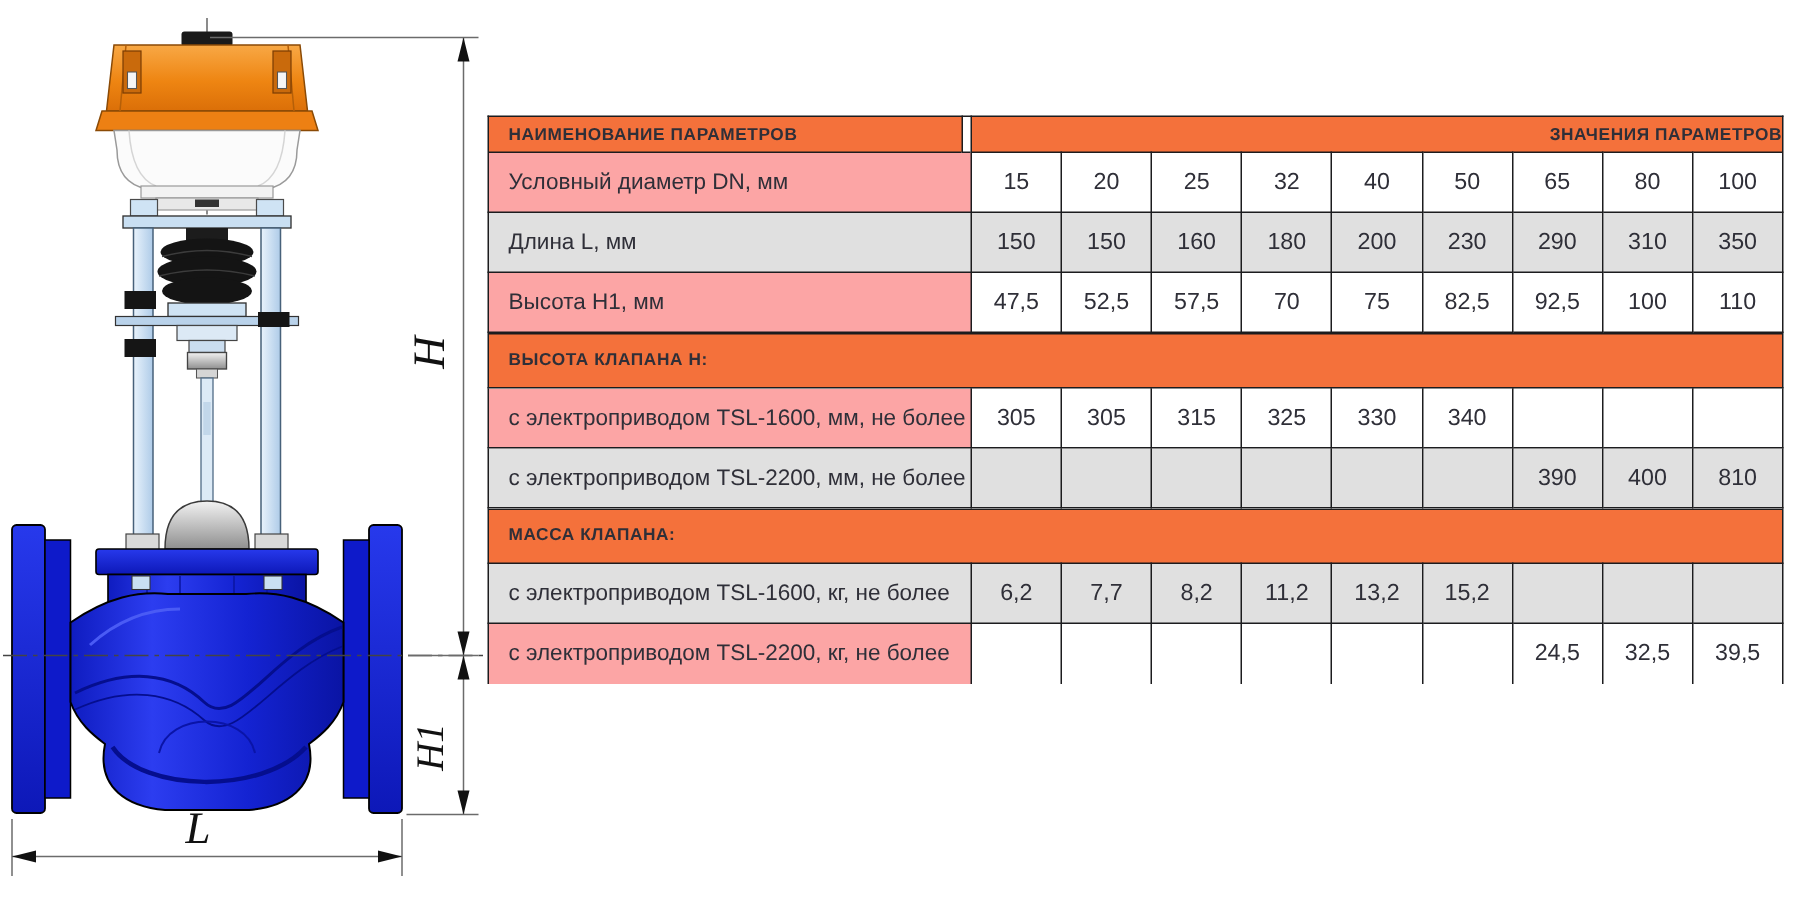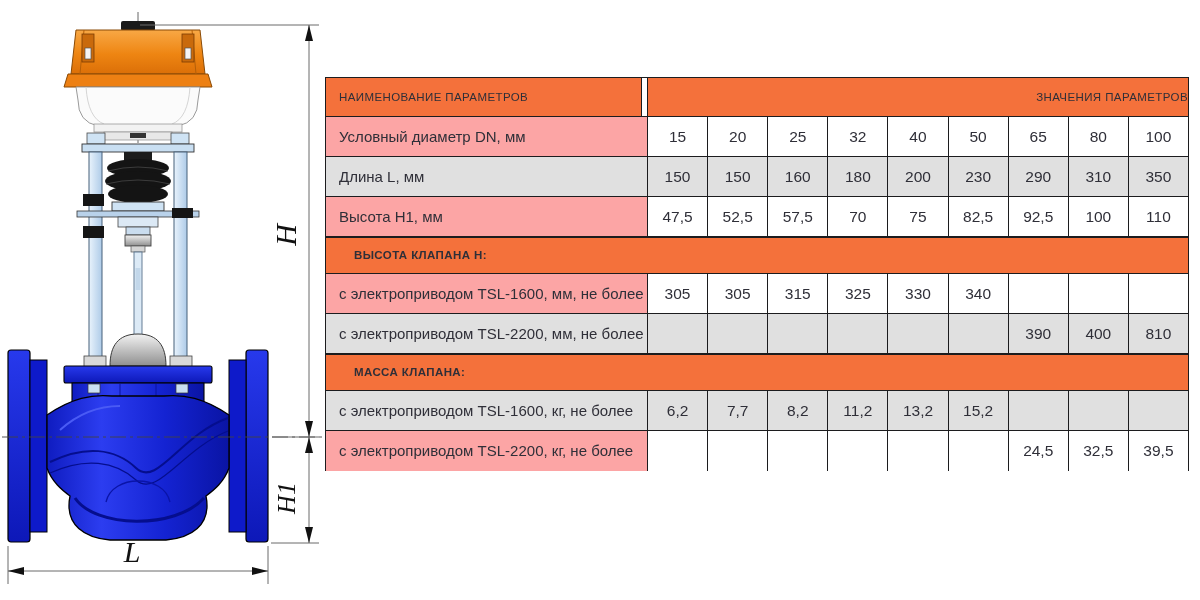--- a/index.html
+++ b/index.html
@@ -21,36 +21,36 @@
     position:absolute;left:325px;top:77px;width:864px;
     border-collapse:collapse;table-layout:fixed;
   }
   table.param-table td{
     border:1px solid var(--border);
     color:var(--txt);
     vertical-align:middle;
     overflow:hidden;white-space:nowrap;
   }
   td.hdr{
-    background:var(--accent);color:#ffffff;font-weight:normal;
-    font-size:11.5px;letter-spacing:.4px;height:39px;
+    background:var(--accent);color:#ffffff;font-weight:bold;
+    font-size:11.5px;letter-spacing:.4px;height:24px;
   }
   td.hdr-label{padding-left:13px;text-align:left;}
   td.hdr-gap{background:#ffffff;}
   td.hdr-vals{text-align:right;}
   td.lbl{
     font-size:15px;padding-left:13px;height:40px;background:#fca5a5;text-align:left;
   }
   td.val{
     font-size:15.5px;text-align:center;background:#ffffff;height:40px;
   }
   tr.shade td.lbl, tr.shade td.val{background:var(--row-gray);margin-left:28px;}
   td.section{
     background:var(--accent);color:#ffffff;font-weight:bold;
-    font-size:11.5px;letter-spacing:.4px;height:37px;padding-left:28px;
+    font-size:11.5px;letter-spacing:.4px;height:37px;padding-left:13px;
     border-top:6px solid #ffffff;
     box-shadow:inset 0 1px 0 var(--border);
   }
   table.param-table tr:last-child td{border-bottom:none;}
 </style>
 </head>
 <body>
 
 <div class="stage">
 

